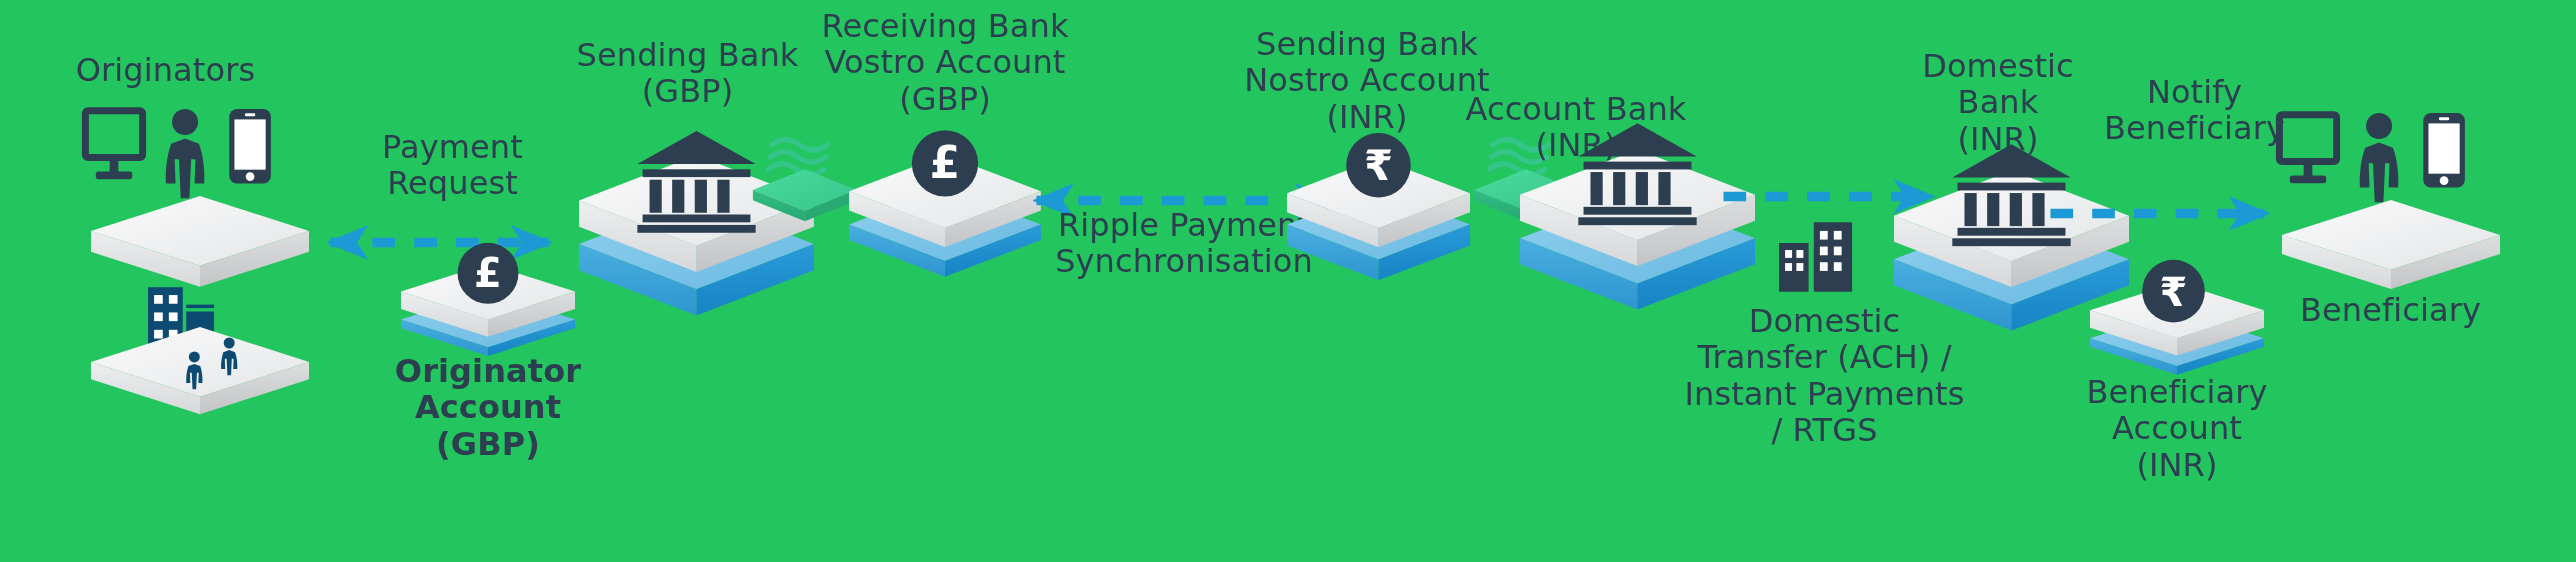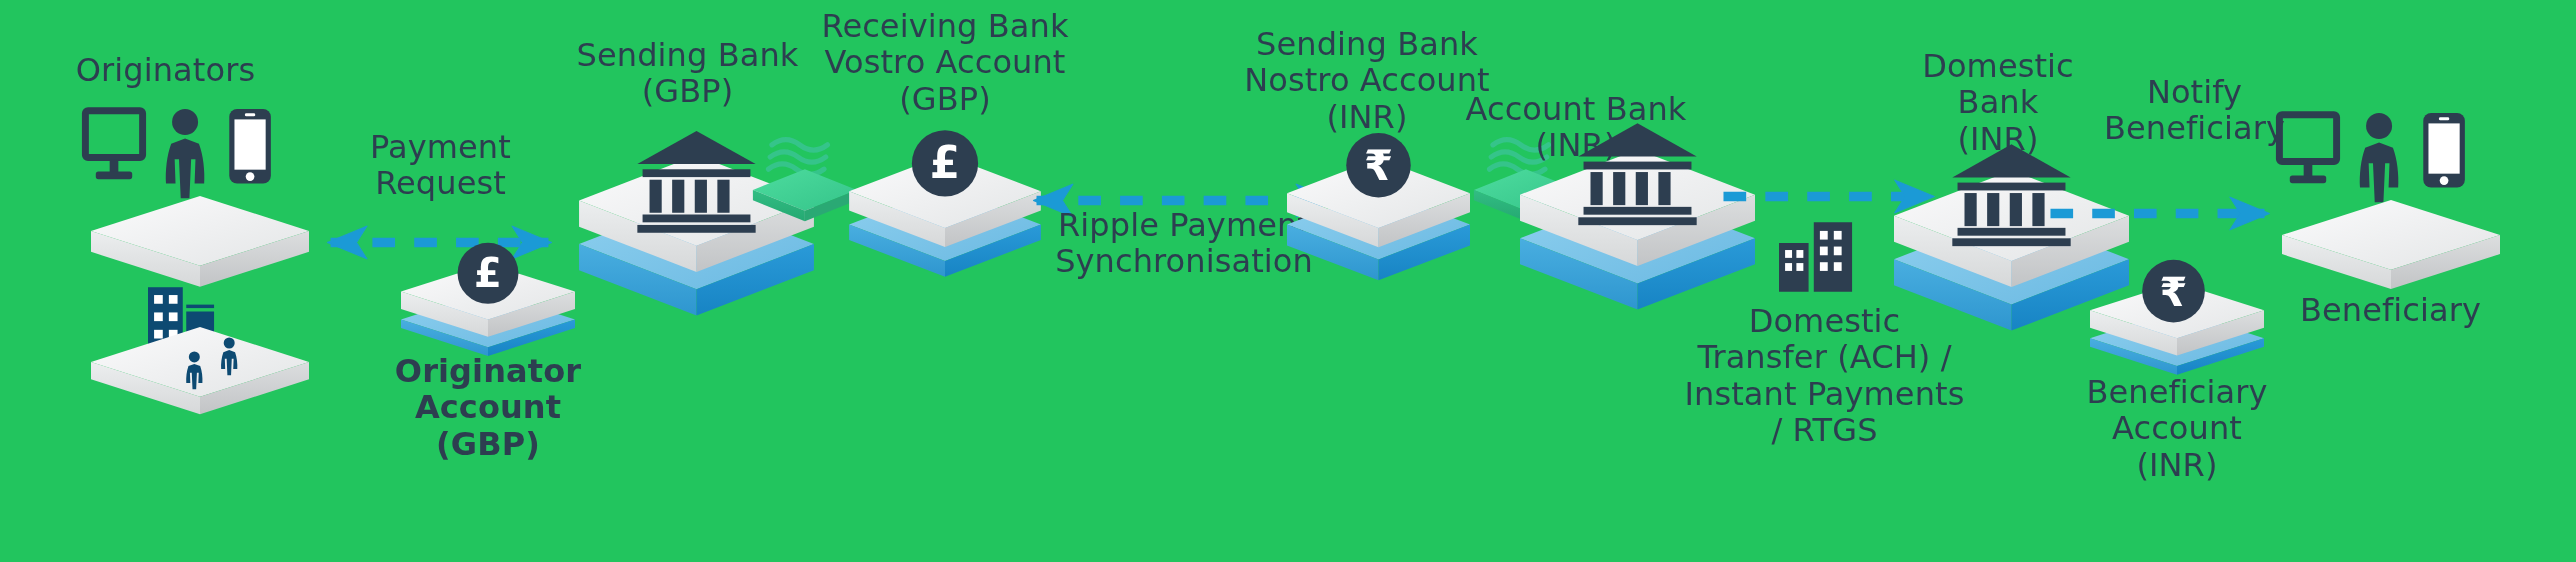--- a/index.html
+++ b/index.html
@@ -130,21 +130,21 @@
         <circle cx="25" cy="15" r="15"></circle>
         <path d="M25 34 L9 40 C4 53 2 72 3 86 L14 86 L13 58 L18 58 L20 103 L30 103 L32 58 L37 58 L36 86 L47 86 C48 72 46 53 41 40 Z"></path>
       </g>
       <g fill="#0d4a72" transform="translate(148,12) scale(0.42)">
         <circle cx="25" cy="15" r="15"></circle>
         <path d="M25 34 L9 40 C4 53 2 72 3 86 L14 86 L13 58 L18 58 L20 103 L30 103 L32 58 L37 58 L36 86 L47 86 C48 72 46 53 41 40 Z"></path>
       </g>
     </svg>
   </div>
 
-  <div class="lbl" style="left:310px;top:129px;width:261px;">Payment
+  <div class="lbl" style="left:322px;top:129px;width:261px;">Payment
 Request</div>
 
   <div class="svgwrap" style="left:287px;top:225px;">
     <svg width="305" height="35" viewBox="0 0 350 40">
       <g stroke="#1b9ad6" fill="#1b9ad6">
         <line x1="50" y1="20" x2="300" y2="20" stroke-width="11" stroke-dasharray="26 22"></line>
         <path d="M46 20 L92 1 L80 20 L92 39 Z"></path>
         <path d="M304 20 L258 1 L270 20 L258 39 Z"></path>
       </g>
     </svg>

